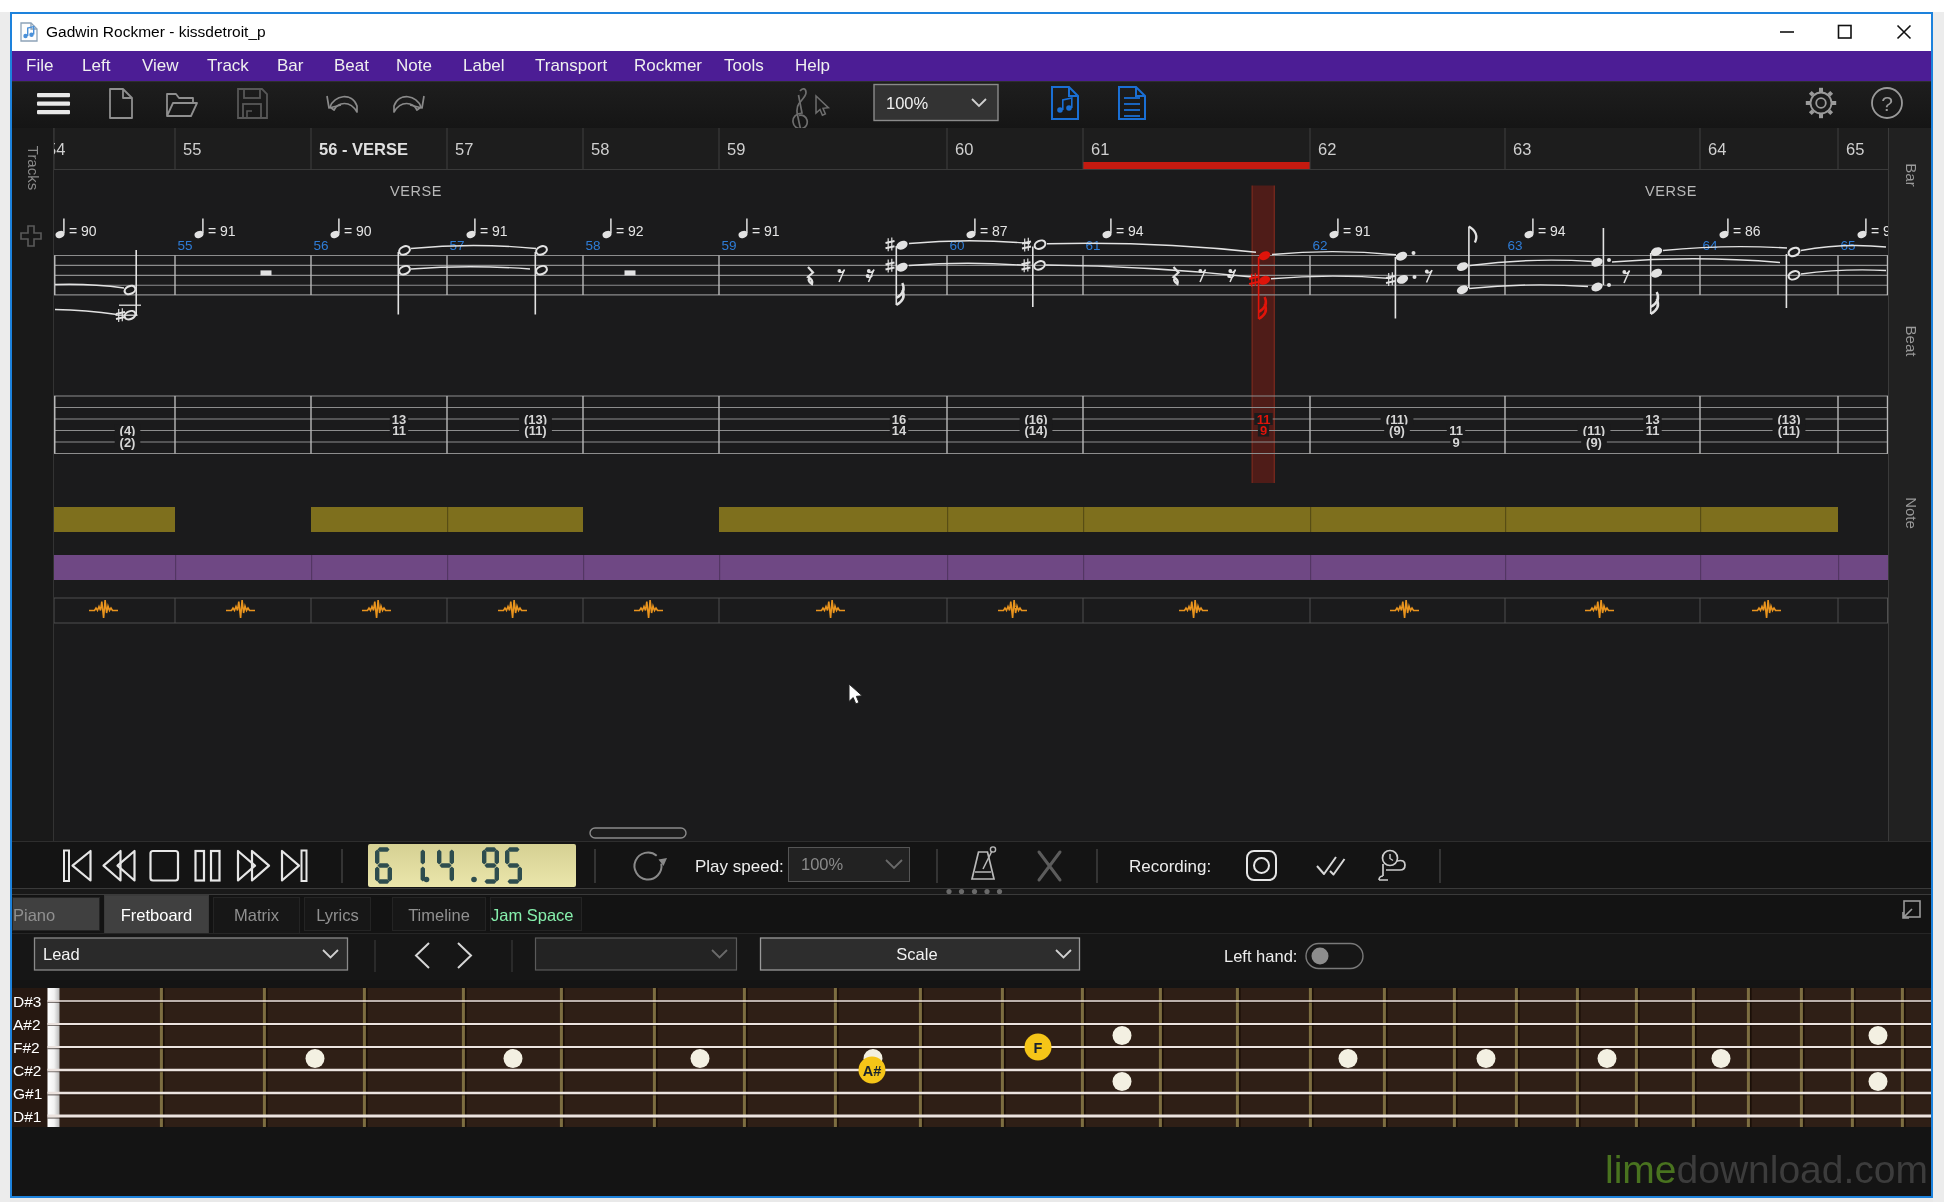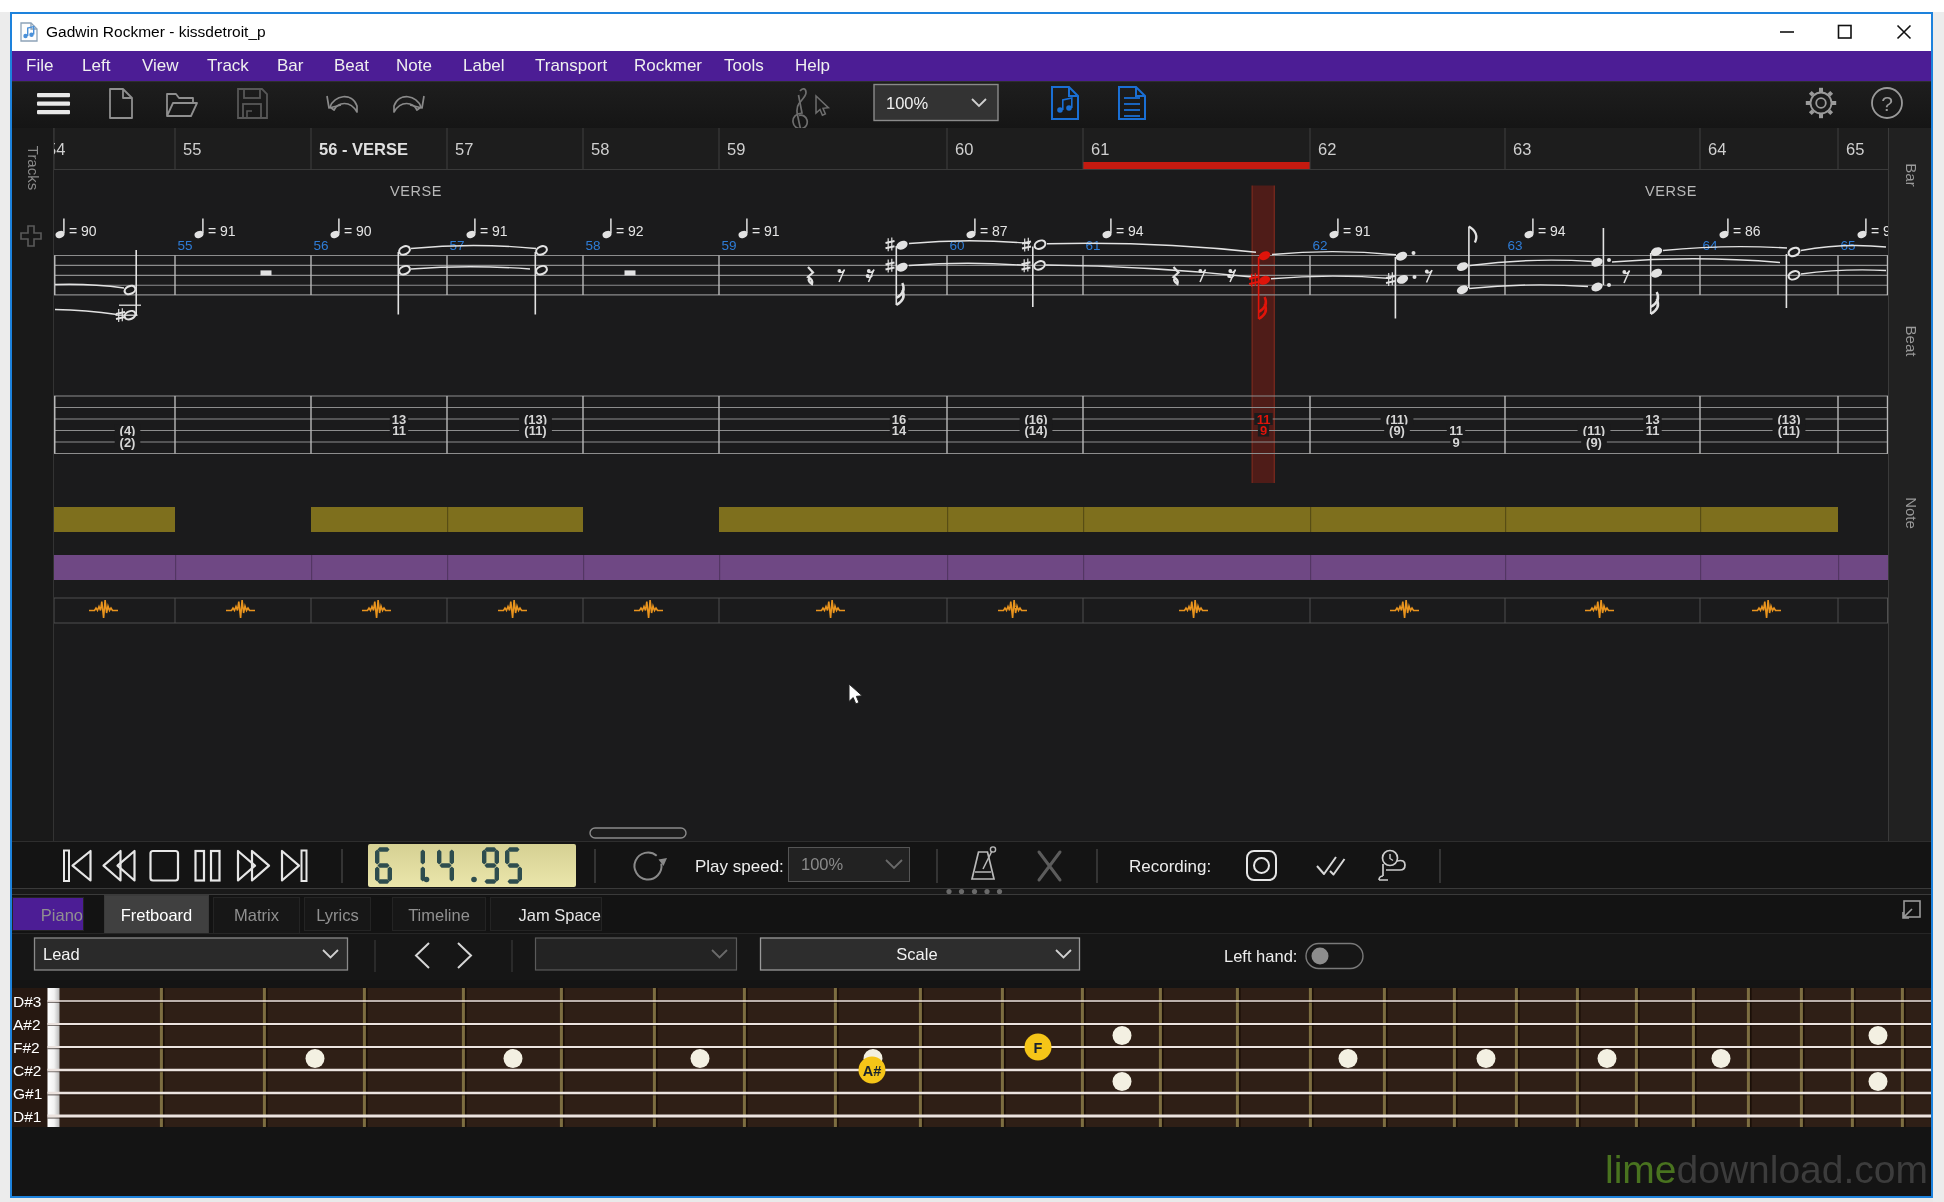--- a/index.html
+++ b/index.html
@@ -490,26 +490,26 @@
     <path d="M1383,864 v12 m-4,4 h9 m-9,0 a4,4 0 0 1 4,-4" fill="none" stroke="#ccc" stroke-width="1.7"></path>
   </svg>
 <div class="abs" style="left:695px;top:857px;font-size:17px;color:#ededed">Play speed:</div>
 <div class="abs" style="left:788px;top:847px;width:122px;height:35px;background:#222;border:1px solid #555"></div>
 <div class="abs" style="left:801px;top:855px;font-size:16.5px;color:#8a8a8a">100%</div>
 <svg class="abs" style="left:884px;top:858px" width="20" height="14">
     <path d="M2,2 l8,8 8,-8" fill="none" stroke="#6a6a6a" stroke-width="1.8"></path>
   </svg>
 <div class="abs" style="left:1129px;top:857px;font-size:17px;color:#ededed">Recording:</div>
 <div class="abs" style="left:12px;top:895px;width:1919px;height:38px;background:#131313;font-size:16.5px">
-    <div style="position:absolute;left:0px;top:2px;width:72px;height:34px;background:#4c1d95;border:1px solid #242424;color:#909090;text-align:right;line-height:34px">Piano</div>
+    <div style="position:absolute;left:0px;top:2px;width:88px;height:34px;background:#404040;border:1px solid #242424;color:#909090;text-align:left;line-height:34px">Piano</div>
     <div style="position:absolute;left:92px;top:0;width:105px;height:38px;background:#404040;border:1px solid #3a3a3a;border-bottom:none;color:#fff;text-align:center;line-height:38px">Fretboard</div>
     <div style="position:absolute;left:201px;top:2px;width:87px;height:42px;background:#171717;border:1px solid #242424;color:#909090;text-align:center;line-height:34px">Matrix</div>
     <div style="position:absolute;left:292px;top:2px;width:67px;height:34px;background:#171717;border:1px solid #242424;color:#909090;text-align:center;line-height:34px">Lyrics</div>
     <div style="position:absolute;left:380px;top:2px;width:94px;height:34px;background:#171717;border:1px solid #242424;color:#909090;text-align:center;line-height:34px">Timeline</div>
-    <div style="position:absolute;left:478px;top:2px;width:112px;height:34px;background:#171717;border:1px solid #242424;color:#e5e5e5;text-align:right;line-height:34px">Jam Space</div>
+    <div style="position:absolute;left:478px;top:2px;width:92px;height:34px;background:#171717;border:1px solid #242424;color:#86efac;text-align:left;line-height:34px">Jam Space</div>
   </div>
 <svg style="position:absolute;left:1895px;top:898px" width="30" height="30" viewBox="0 0 30 30">
     <rect x="9" y="3" width="16" height="16" fill="none" stroke="#9a9a9a" stroke-width="1.6"></rect>
     <path d="M17,11 l-9,9 m0,-6 v6 h6" fill="none" stroke="#9a9a9a" stroke-width="1.6"></path>
   </svg>
 <div class="abs" style="left:12px;top:933px;width:1919px;height:47px;background:#161616;border-top:1px solid #262626"></div>
 <svg style="position:absolute;left:12px;top:933px" width="1919" height="47" viewBox="12 933 1919 47">
     <rect x="34.5" y="938" width="313" height="32" fill="#2a2a2a" stroke="#8a8a8a" stroke-width="1.3"></rect>
     <text x="43" y="959.5" font-size="16.5" fill="#f2f2f2" text-anchor="start" font-weight="normal" font-family="Liberation Sans, sans-serif">Lead</text>
     <path d="M323,950 l7.5,7.5 7.5,-7.5" fill="none" stroke="#d0d0d0" stroke-width="1.8"></path>

